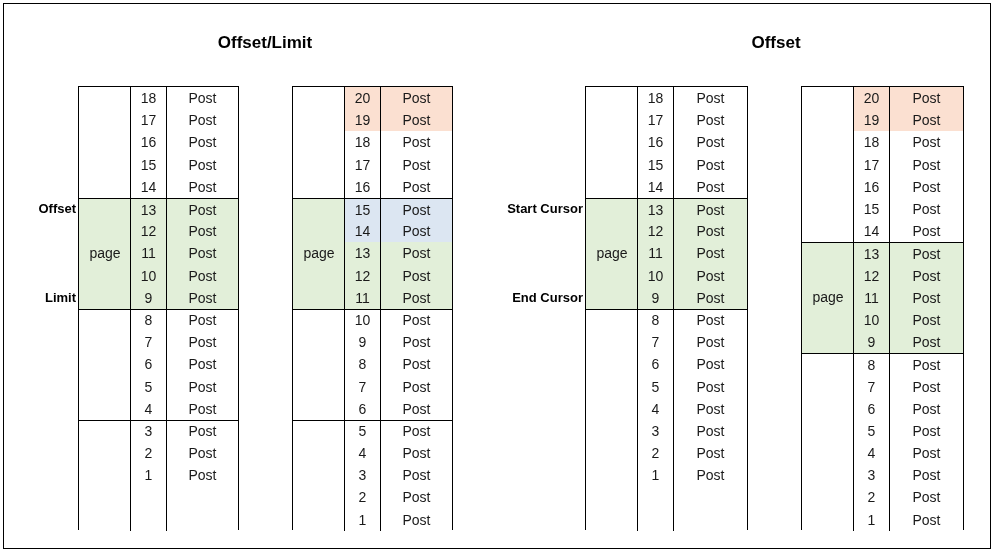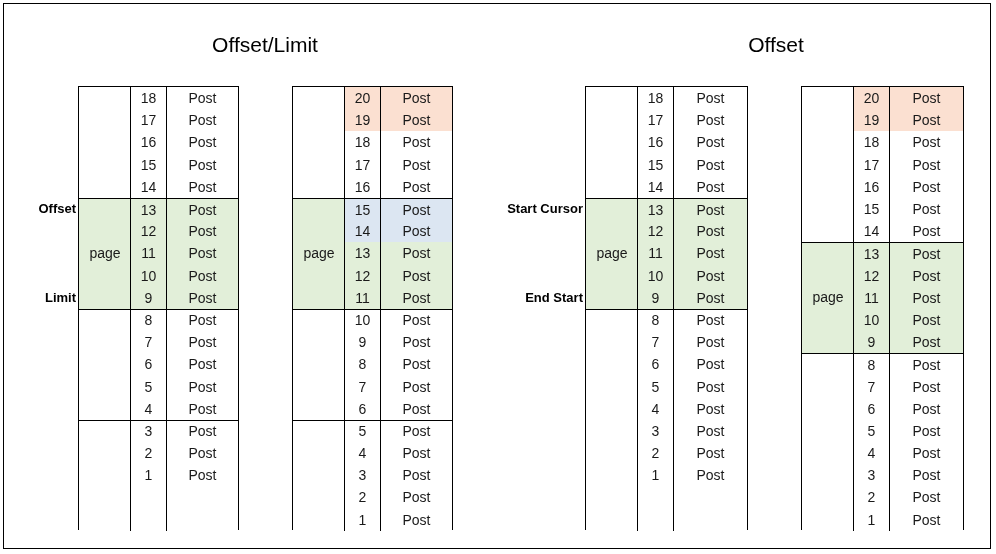--- a/index.html
+++ b/index.html
@@ -11,22 +11,22 @@
     overflow:hidden;
   }
   #frame{
     position:absolute;left:3px;top:3px;
     width:988px;height:546px;
     border:1.5px solid #000;
     box-sizing:border-box;
   }
   .title{
     position:absolute;
-    font-weight:normal;
-    font-size:21px;
+    font-weight:bold;
+    font-size:17px;
     color:#000;
     text-align:left;
     white-space:nowrap;
     transform:translateX(-50%);
   }
   .tbl{
     position:absolute;
     border:1.2px solid #000;
     box-sizing:border-box;
     background:#7dd3fc;
@@ -494,14 +494,14 @@
         <div class="c-num" style="background: rgb(255, 255, 255);">1</div>
         <div class="c-post" style="background: rgb(255, 255, 255);">Post</div>
       </div>
     </div>
     <div class="pagetag" style="left: 802px; top: 241.4px; height: 111px;">page</div>
   </div>
 <div id="labels-layer">
     <div class="sidelabel" style="top: 208.1px; left: -122px; width: 198px;">Offset</div>
     <div class="sidelabel" style="top: 296.9px; left: -122px; width: 198px;">Limit</div>
     <div class="sidelabel" style="top: 208.1px; left: 385px; width: 198px;">Start Cursor</div>
-    <div class="sidelabel" style="top: 296.9px; left: 385px; width: 198px;">End Start</div>
+    <div class="sidelabel" style="top: 296.9px; left: 385px; width: 198px;">End Cursor</div>
   </div>
 
 </body></html>

